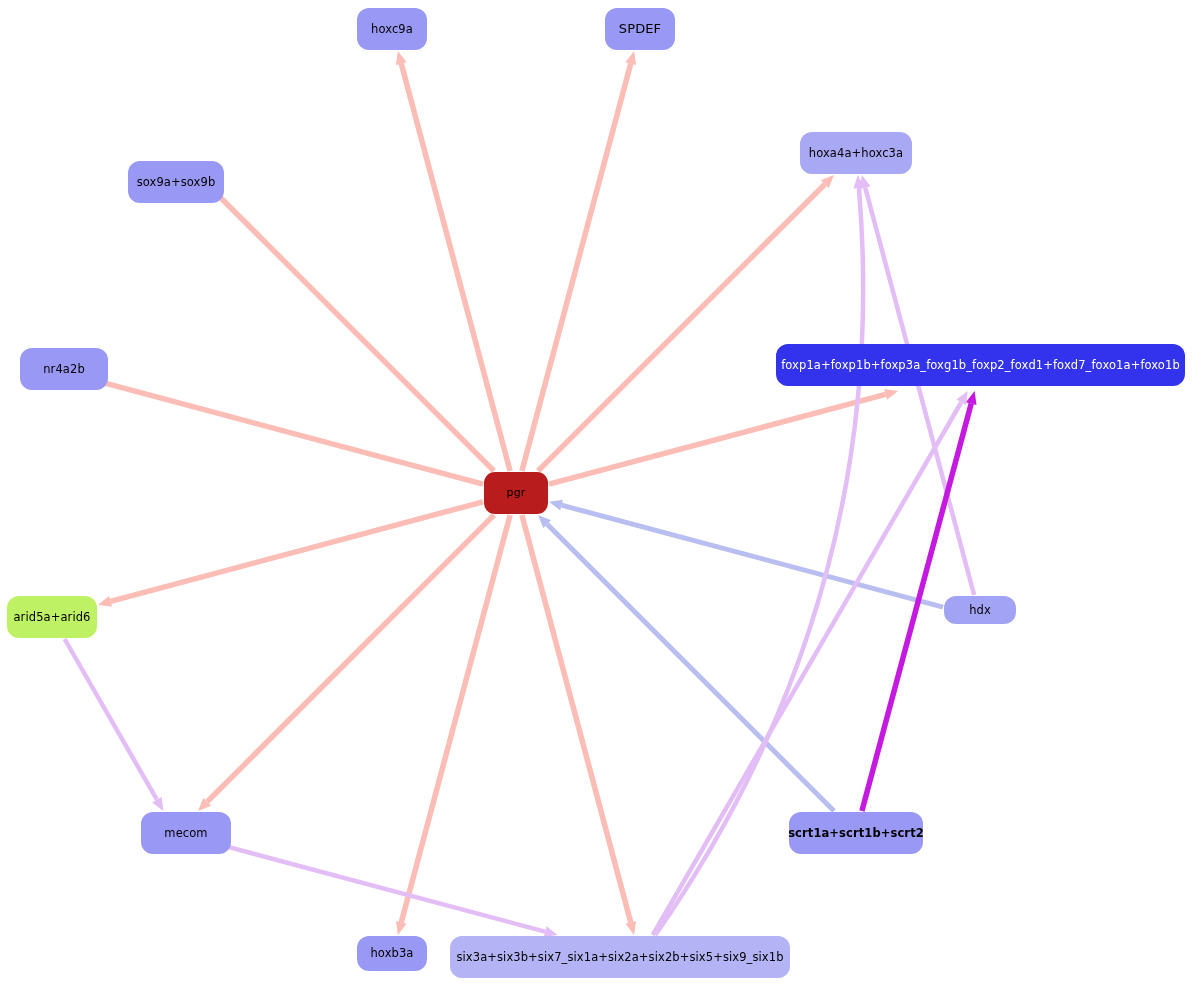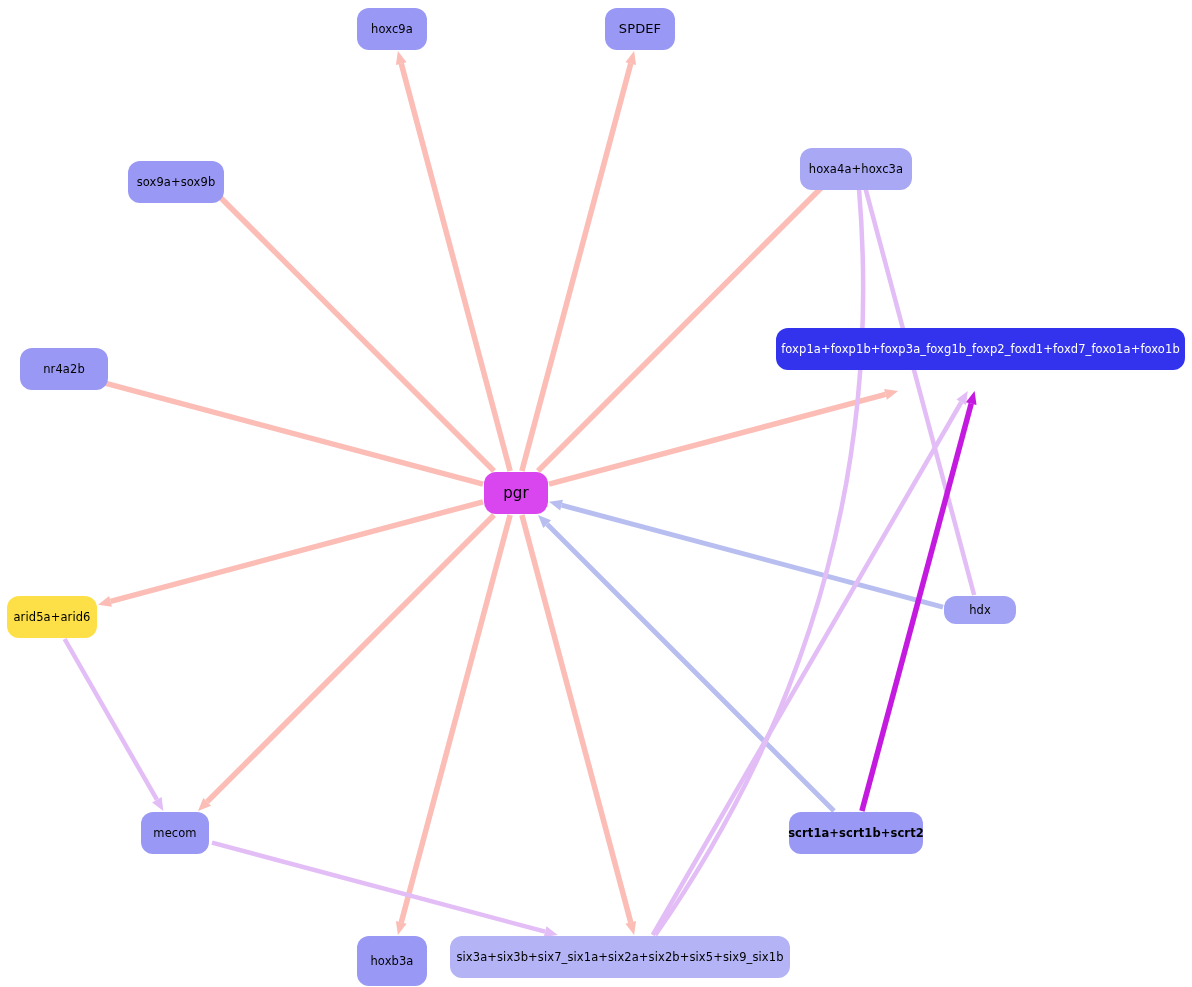--- a/index.html
+++ b/index.html
@@ -92,44 +92,44 @@
   <div id="nodes-group">
       <div class="node" style="left: 357px; top: 8px; width: 70px; height: 42px; background: rgb(153, 153, 245); color: rgb(0, 0, 0); font-size: 11.5px;">
         <span class="node-label">hoxc9a</span>
       </div>
       <div class="node" style="left: 605px; top: 8px; width: 70px; height: 42px; background: rgb(153, 153, 245); color: rgb(0, 0, 0); font-size: 13px;">
         <span class="node-label">SPDEF</span>
       </div>
       <div class="node" style="left: 128px; top: 132px; width: 96px; height: 42px; background: rgb(153, 153, 245); color: rgb(0, 0, 0); font-size: 11.5px; margin-top: 29px;">
         <span class="node-label">sox9a+sox9b</span>
       </div>
-      <div class="node" style="left: 800px; top: 132px; width: 112px; height: 42px; background: rgb(168, 168, 245); color: rgb(0, 0, 0); font-size: 11.5px; margin-top: 16px;">
+      <div class="node" style="left: 800px; top: 132px; width: 112px; height: 42px; background: rgb(168, 168, 245); color: rgb(0, 0, 0); font-size: 11.5px;">
         <span class="node-label">hoxa4a+hoxc3a</span>
       </div>
       <div class="node" style="left: 20px; top: 348px; width: 88px; height: 42px; background: rgb(153, 153, 245); color: rgb(0, 0, 0); font-size: 11.5px;">
         <span class="node-label">nr4a2b</span>
       </div>
-      <div class="node" style="left: 776px; top: 328px; width: 409px; height: 42px; background: rgb(51, 51, 238); color: rgb(255, 255, 255); font-size: 11.5px;">
+      <div class="node" style="left: 776px; top: 344px; width: 409px; height: 42px; background: rgb(51, 51, 238); color: rgb(255, 255, 255); font-size: 11.5px;">
         <span class="node-label">foxp1a+foxp1b+foxp3a_foxg1b_foxp2_foxd1+foxd7_foxo1a+foxo1b</span>
       </div>
-      <div class="node" style="left: 484px; top: 472px; width: 64px; height: 42px; background: #d946ef; color: rgb(0, 0, 0); font-size: 15px;">
+      <div class="node" style="left: 484px; top: 472px; width: 64px; height: 42px; background: #b91c1c; color: rgb(0, 0, 0); font-size: 11px; border-radius: 11px;">
         <span class="node-label">pgr</span>
       </div>
-      <div class="node" style="left: 7px; top: 596px; width: 90px; height: 42px; background: #fde047; color: rgb(0, 0, 0); font-size: 11.5px;">
+      <div class="node" style="left: 7px; top: 596px; width: 90px; height: 42px; background: #bef264; color: rgb(0, 0, 0); font-size: 11.5px;">
         <span class="node-label">arid5a+arid6</span>
       </div>
       <div class="node" style="left: 944px; top: 596px; width: 72px; height: 28px; background: rgb(163, 163, 245); color: rgb(0, 0, 0); font-size: 11.5px;">
         <span class="node-label">hdx</span>
       </div>
-      <div class="node" style="left: 141px; top: 812px; width: 68px; height: 42px; background: rgb(153, 153, 245); color: rgb(0, 0, 0); font-size: 11.5px;">
+      <div class="node" style="left: 141px; top: 812px; width: 90px; height: 42px; background: rgb(153, 153, 245); color: rgb(0, 0, 0); font-size: 11.5px;">
         <span class="node-label">mecom</span>
       </div>
       <div class="node" style="left: 789px; top: 812px; width: 134px; height: 42px; background: rgb(153, 153, 245); color: rgb(0, 0, 0); font-size: 11.5px; font-weight: bold;">
         <span class="node-label">scrt1a+scrt1b+scrt2</span>
       </div>
-      <div class="node" style="left: 357px; top: 936px; width: 70px; height: 50px; background: rgb(153, 153, 245); color: rgb(0, 0, 0); font-size: 11.5px;">
+      <div class="node" style="left: 357px; top: 936px; width: 70px; height: 35px; background: rgb(153, 153, 245); color: rgb(0, 0, 0); font-size: 11.5px;">
         <span class="node-label">hoxb3a</span>
       </div>
       <div class="node" style="left: 450px; top: 936px; width: 340px; height: 42px; background: rgb(179, 179, 245); color: rgb(0, 0, 0); font-size: 11.5px;">
         <span class="node-label">six3a+six3b+six7_six1a+six2a+six2b+six5+six9_six1b</span>
       </div>
     </div>
 </div>
 
 </body></html>

